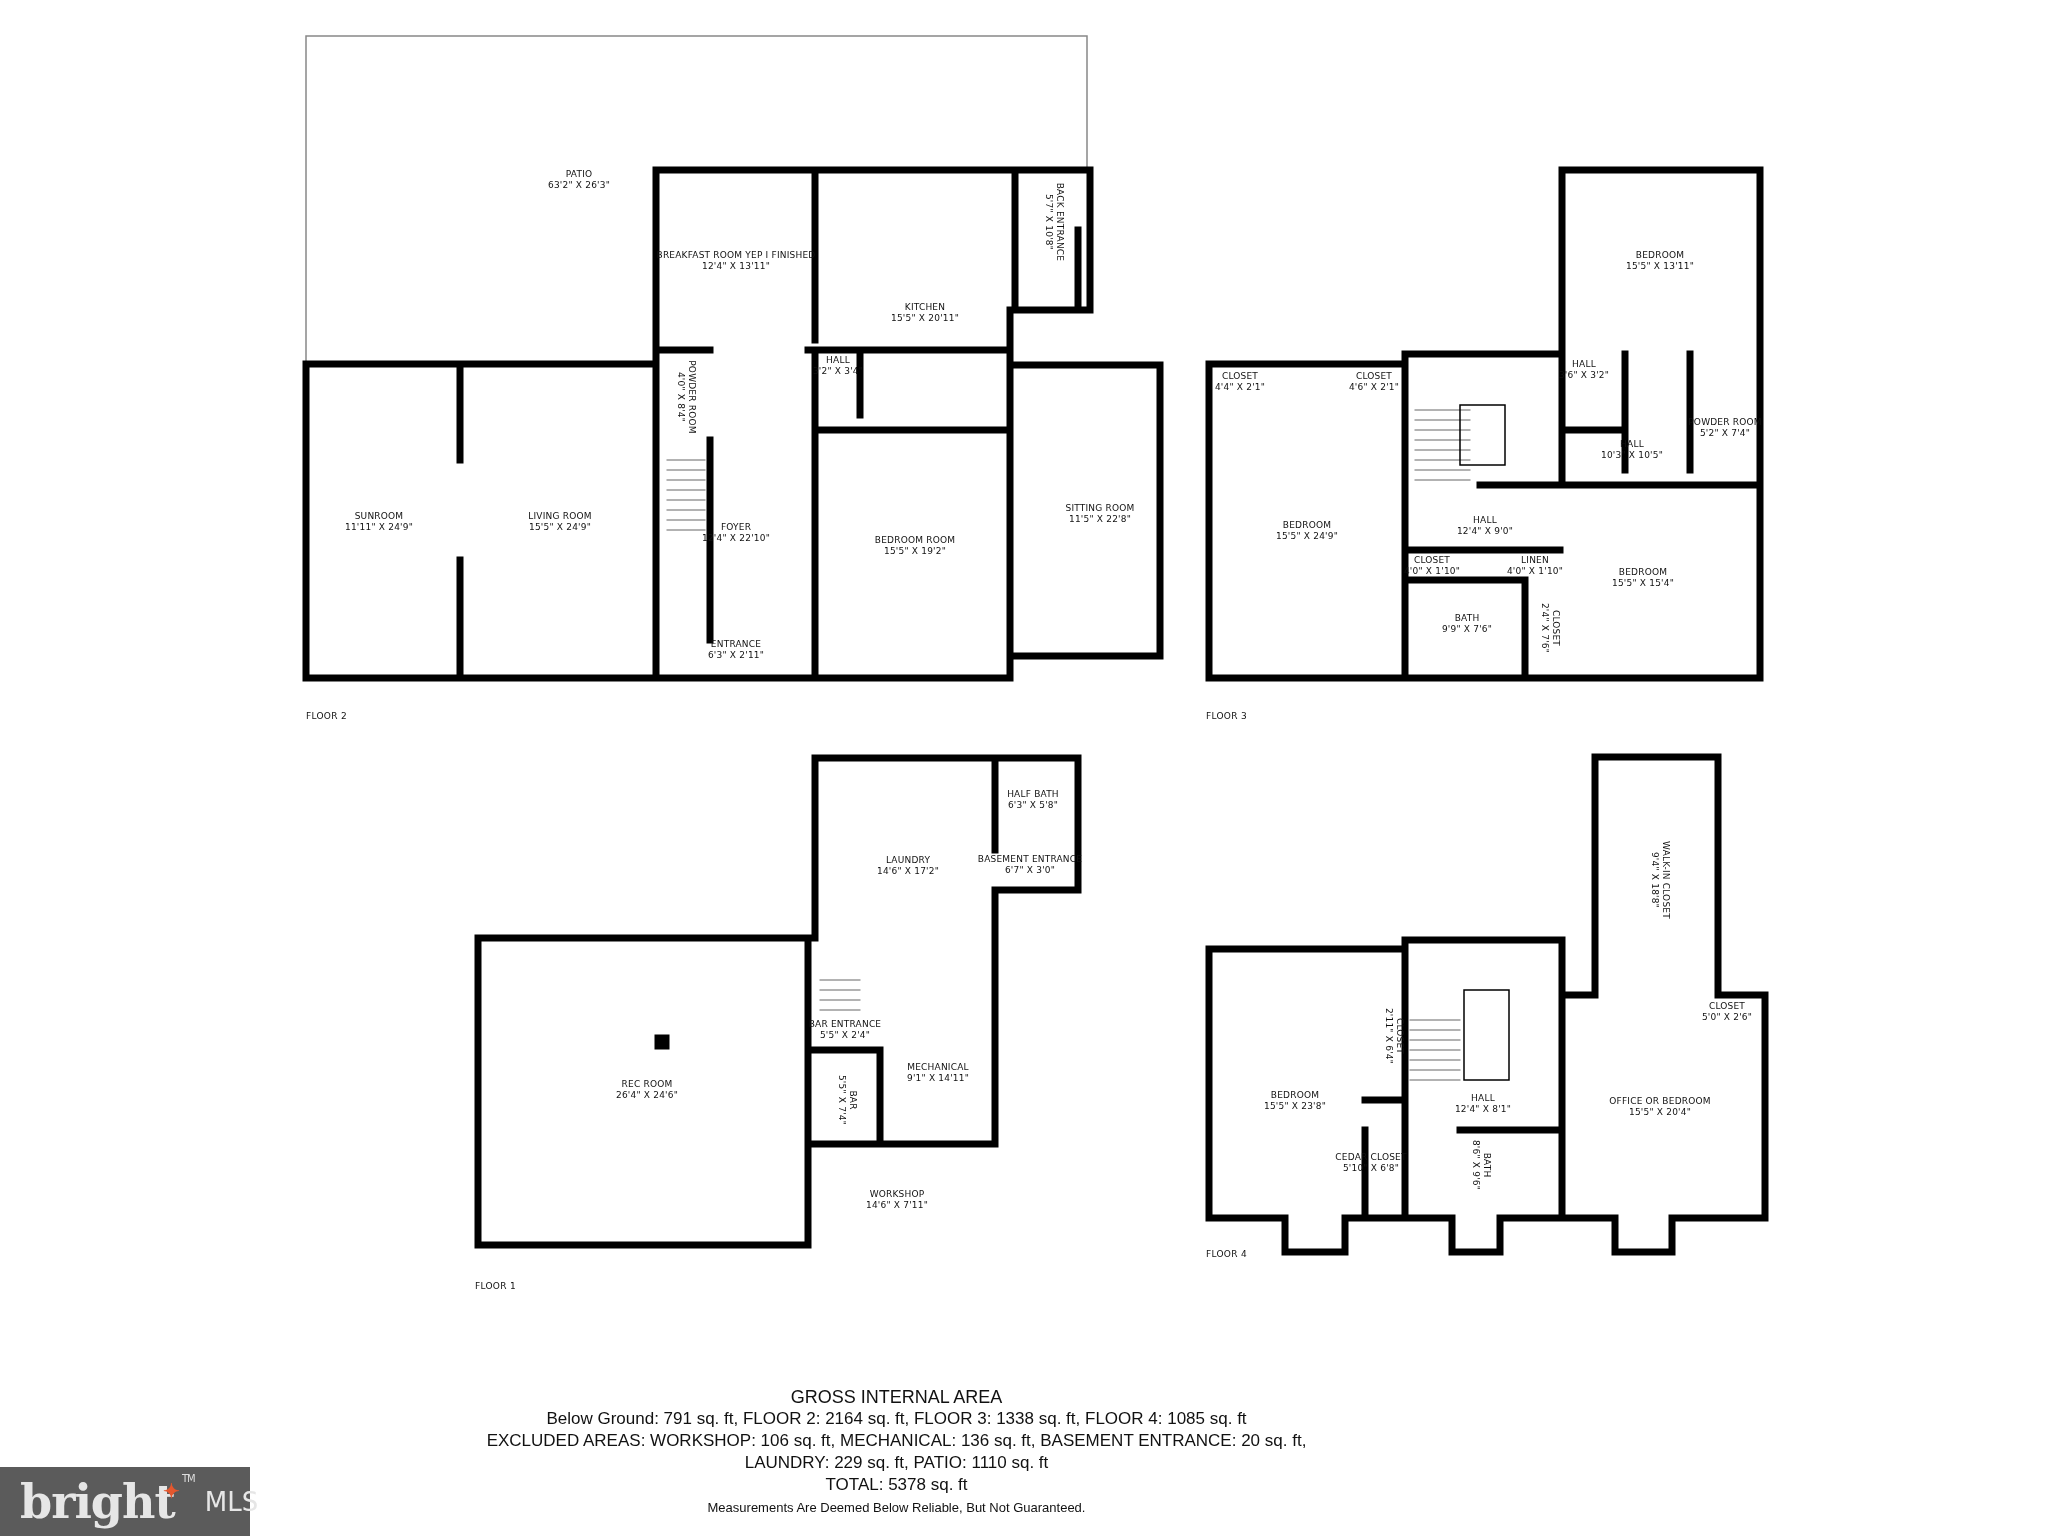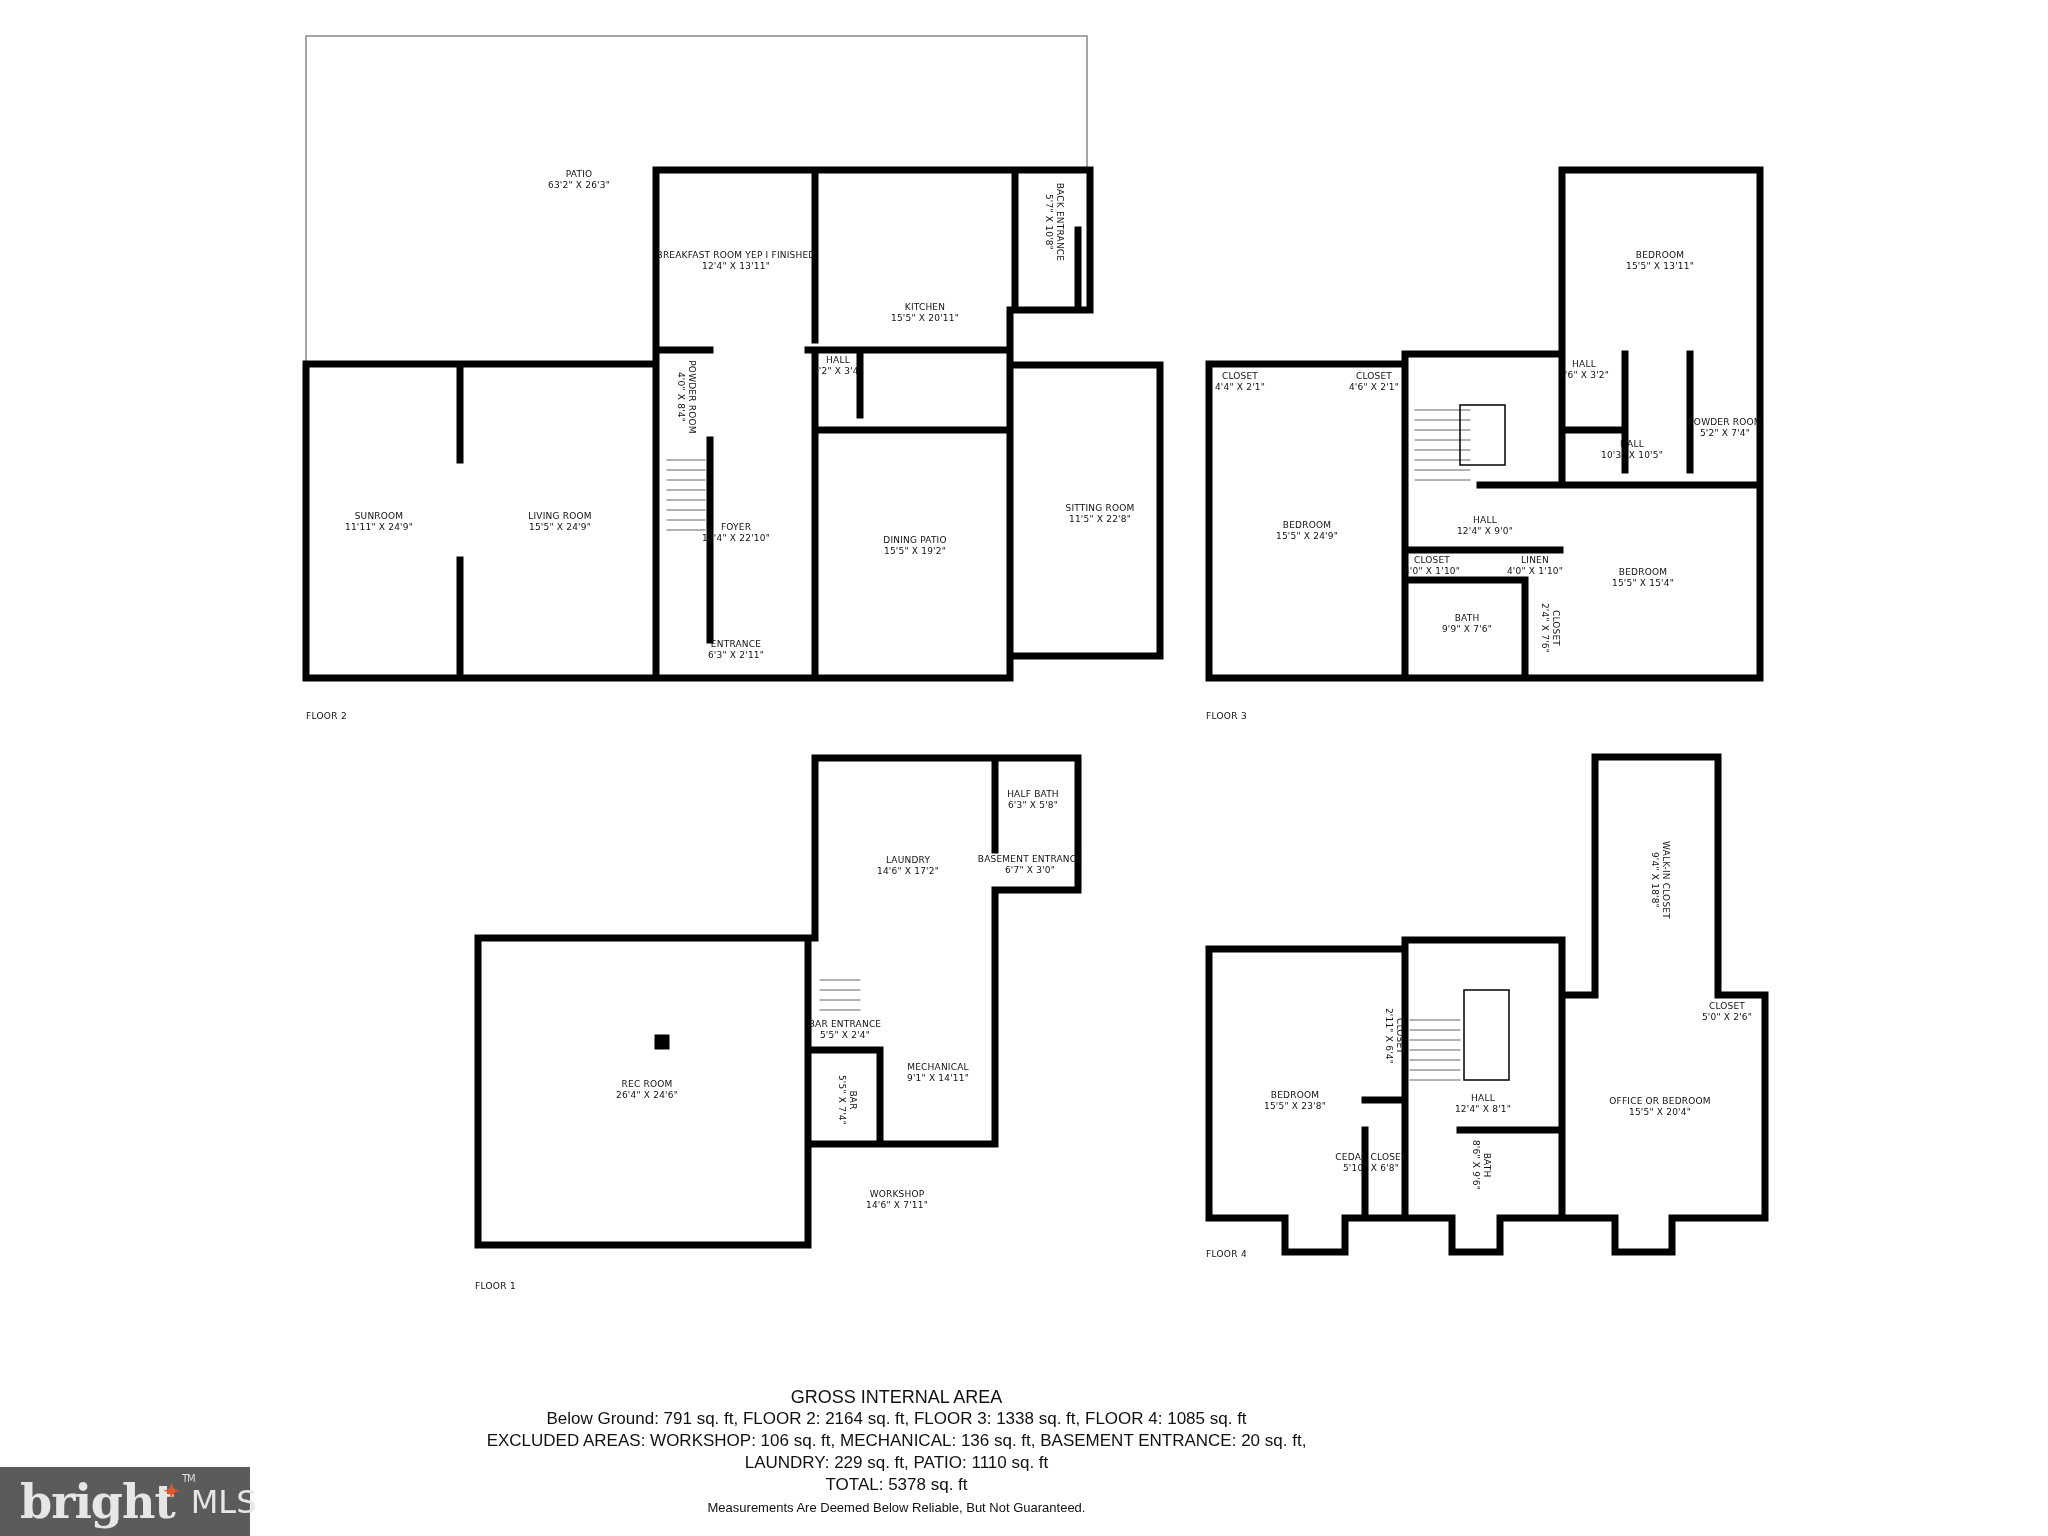--- a/index.html
+++ b/index.html
@@ -10,21 +10,21 @@
   .lbl.v{transform:translate(-50%,-50%) rotate(90deg);}
   .floor-tag{position:absolute;font-size:9px;letter-spacing:0.3px;}
   .summary{position:absolute;left:0;top:1386px;width:1793px;text-align:center;font-family:"Liberation Sans",sans-serif;}
   .summary .t{font-size:18px;line-height:22px;}
   .summary .s{font-size:17px;line-height:22px;}
   .summary .d{font-size:13px;margin-top:4px;}
   .logo{position:absolute;left:0;top:1467px;width:250px;height:69px;background:#5b5b5b;display:flex;align-items:center;padding-left:20px;box-sizing:border-box;}
   .logo .b{font-family:"DejaVu Serif",serif;font-size:46px;color:#e6e6e6;font-weight:bold;letter-spacing:-1px;position:relative;}
   .logo .star{position:absolute;right:-4px;top:4px;color:#e4572e;font-size:20px;}
   .logo .tm{position:absolute;right:-20px;top:-2px;color:#ddd;font-size:10px;font-family:"DejaVu Sans",sans-serif;font-weight:normal;}
-  .logo .m{font-family:"DejaVu Sans",sans-serif;font-size:32px;color:#e6e6e6;margin-left:16px;}
+  .logo .m{font-family:"DejaVu Sans",sans-serif;font-size:26px;color:#e6e6e6;margin-left:30px;}
 </style>
 </head>
 <body>
 
 <svg class="plan" viewBox="0 0 2048 1536" xmlns="http://www.w3.org/2000/svg">
   <g fill="none" stroke="#000" stroke-linecap="square">
 
     <polyline points="306,364 306,36 1087,36 1087,170" stroke="#888" stroke-width="1.5"></polyline>
 
     <g stroke-width="7">
@@ -85,21 +85,21 @@
   </div>
 <div class="lbl" style="left:560px;top:522px">
     <span class="n">LIVING ROOM</span>
     <span class="n">15'5" X 24'9"</span>
   </div>
 <div class="lbl" style="left:736px;top:533px">
     <span class="n">FOYER</span>
     <span class="n">12'4" X 22'10"</span>
   </div>
 <div class="lbl" style="left:915px;top:546px">
-    <span class="n">DINING PATIO</span>
+    <span class="n">BEDROOM ROOM</span>
     <span class="n">15'5" X 19'2"</span>
   </div>
 <div class="lbl" style="left:1100px;top:514px">
     <span class="n">SITTING ROOM</span>
     <span class="n">11'5" X 22'8"</span>
   </div>
 <div class="lbl" style="left:736px;top:650px">
     <span class="n">ENTRANCE</span>
     <span class="n">6'3" X 2'11"</span>
   </div>

